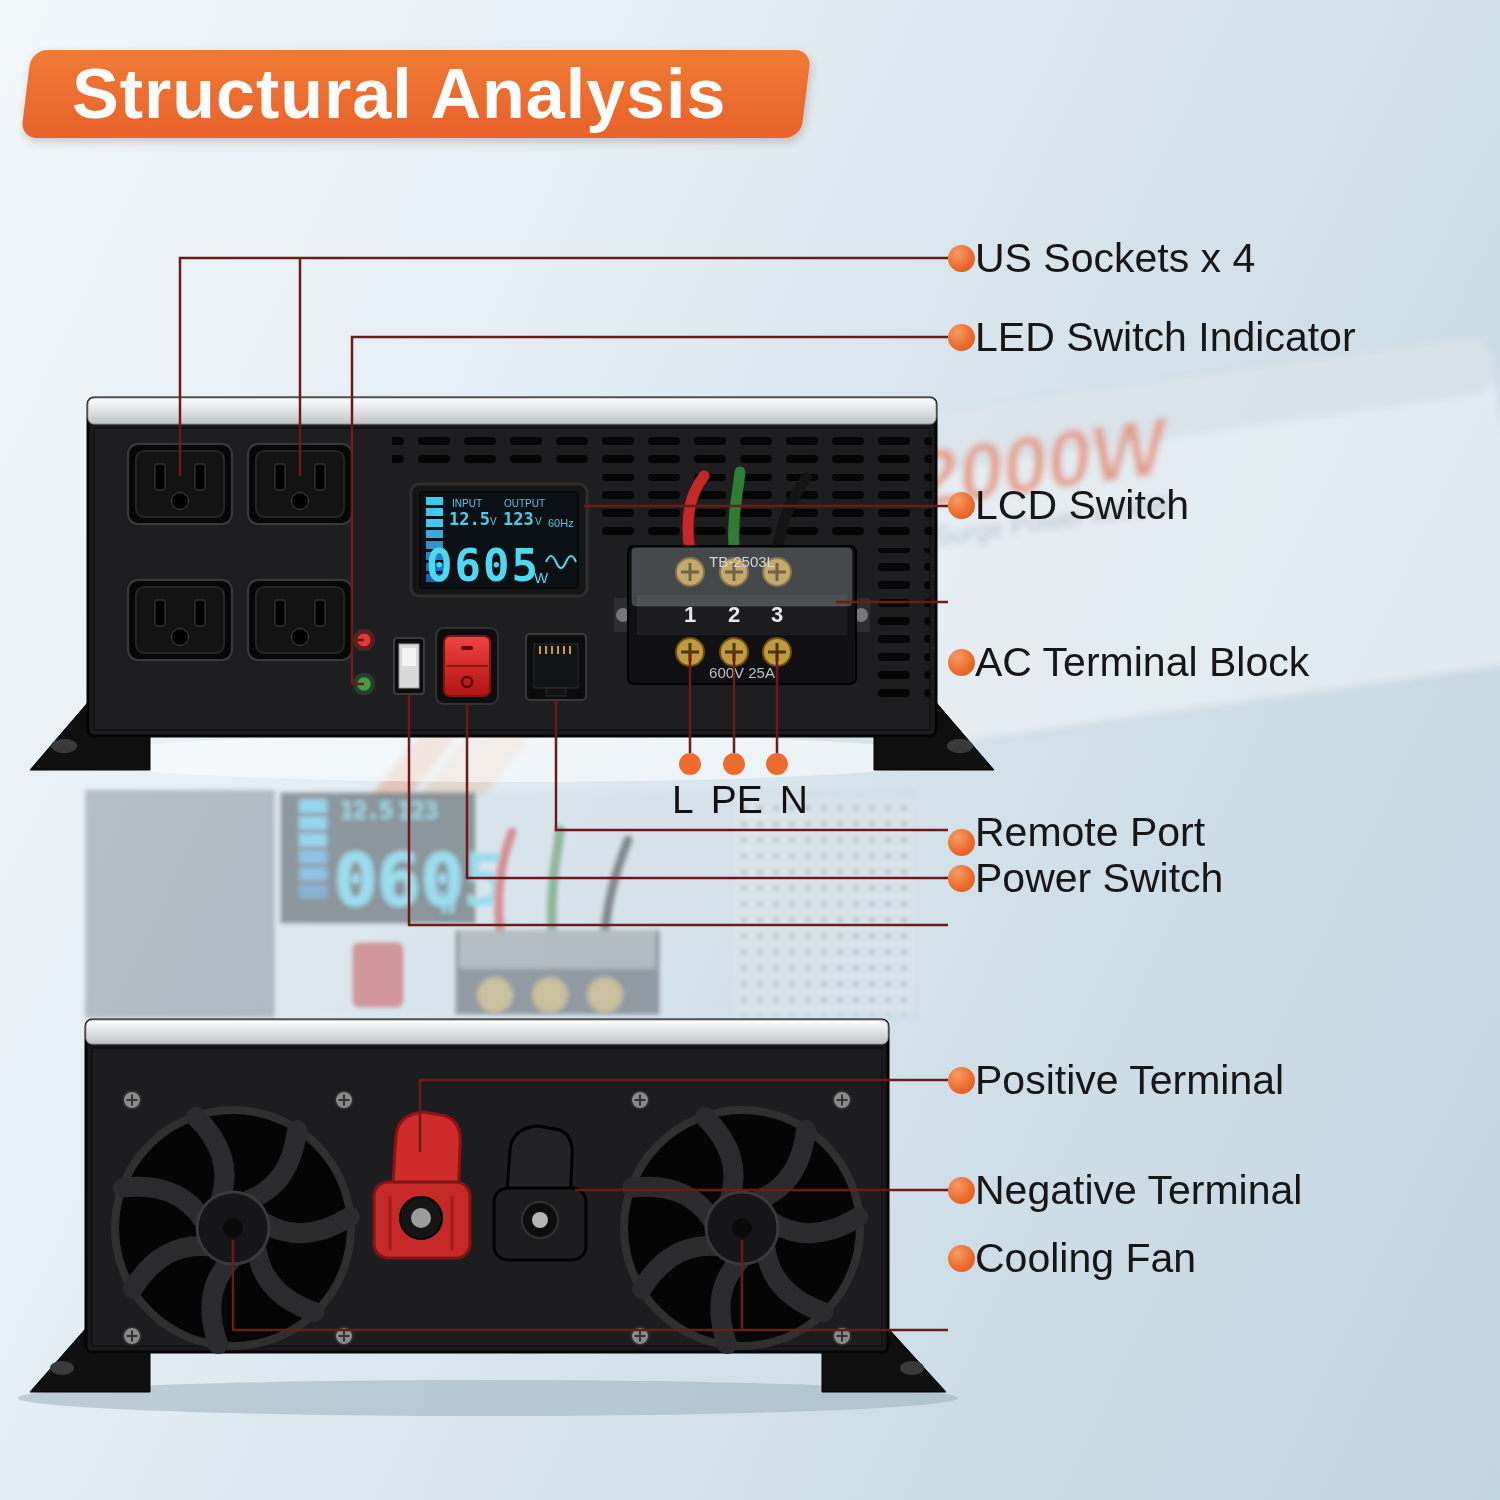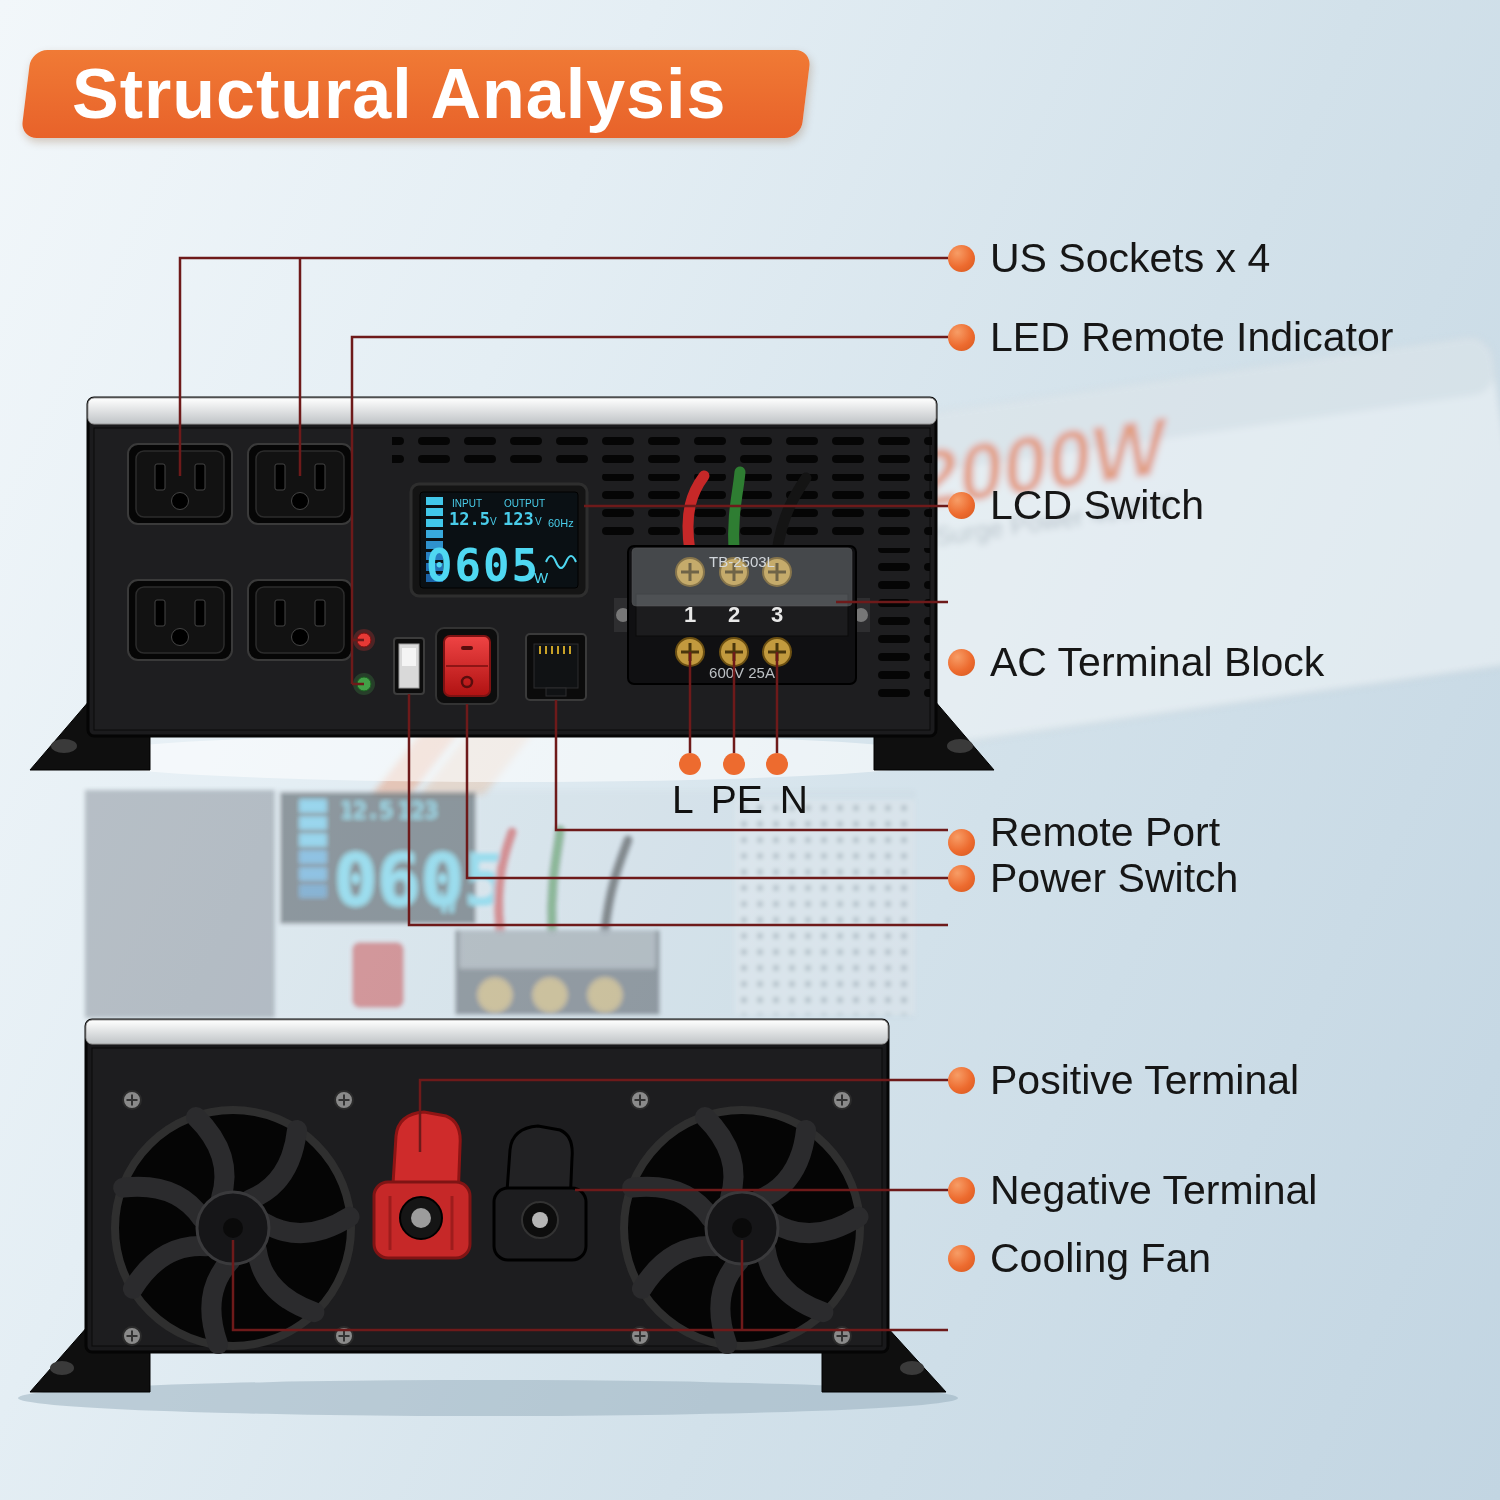--- a/index.html
+++ b/index.html
@@ -14,21 +14,21 @@
     background:linear-gradient(180deg,#f07a35,#e8622a);
     border-radius:16px;transform:skewX(-7deg);
     display:flex;align-items:center;padding-left:46px;box-sizing:border-box;
     box-shadow:2px 4px 8px rgba(120,60,10,0.25);
   }
   .banner span{
     display:inline-block;transform:skewX(7deg);
     font-size:70px;font-weight:bold;color:#ffffff;letter-spacing:1px;white-space:nowrap;
   }
   .callout-label{
-    position:absolute;display:flex;align-items:center;gap:15px;height:52px;
+    position:absolute;display:flex;align-items:center;height:52px;
     font-size:41px;color:#161616;white-space:nowrap;
   }
   .dot{
     width:27px;height:27px;border-radius:50%;flex:0 0 auto;
     background:radial-gradient(circle at 35% 30%,#f79d66,#ed6b2f 55%,#d4571d);
   }
   .wire-labels{
     position:absolute;left:672px;top:778px;display:flex;gap:17px;
     font-size:39px;color:#111;font-weight:normal;
   }
@@ -302,21 +302,21 @@
 <div class="banner">
   <span>Structural Analysis</span>
 </div>
 
 <div class="callout-label" style="left:948px;top:232px;">
   <span class="dot"></span>
   <span>US Sockets x 4</span>
 </div>
 <div class="callout-label" style="left:948px;top:311px;">
   <span class="dot"></span>
-  <span>LED Remote Indicator</span>
+  <span>LED Switch Indicator</span>
 </div>
 <div class="callout-label" style="left:948px;top:479px;">
   <span class="dot"></span>
   <span>LCD Switch</span>
 </div>
 <div class="callout-label" style="left:948px;top:608px;margin-top:28px;">
   <span class="dot"></span>
   <span>AC Terminal Block</span>
 </div>
 <div class="callout-label" style="left:948px;top:804px;align-items:flex-end;">

